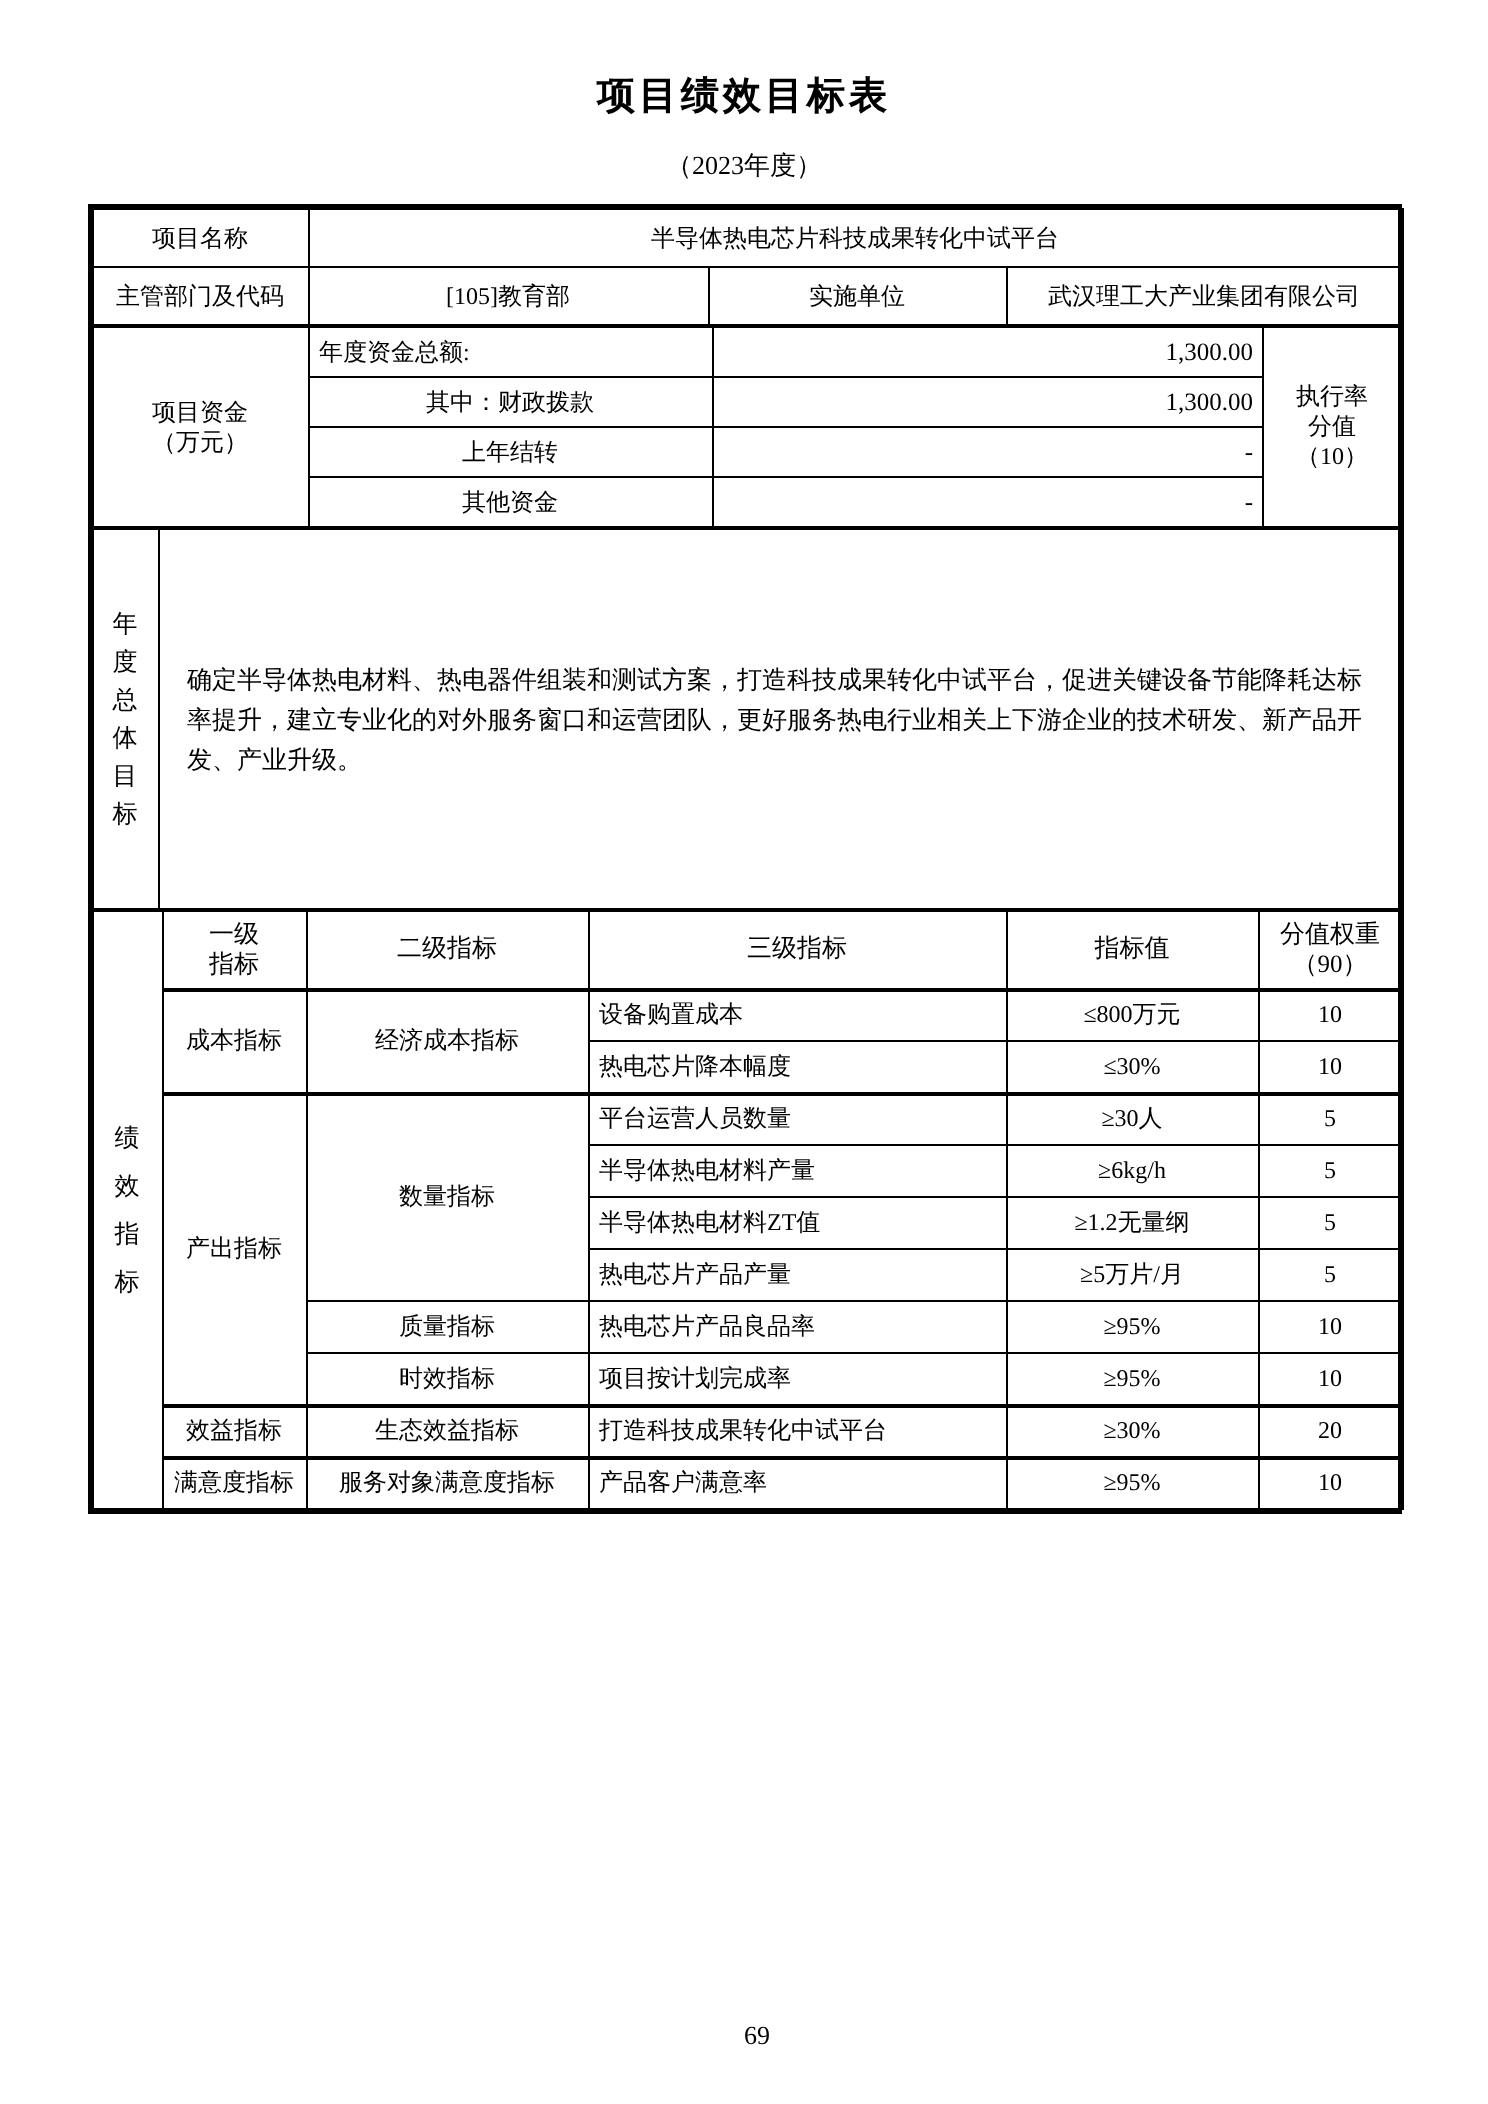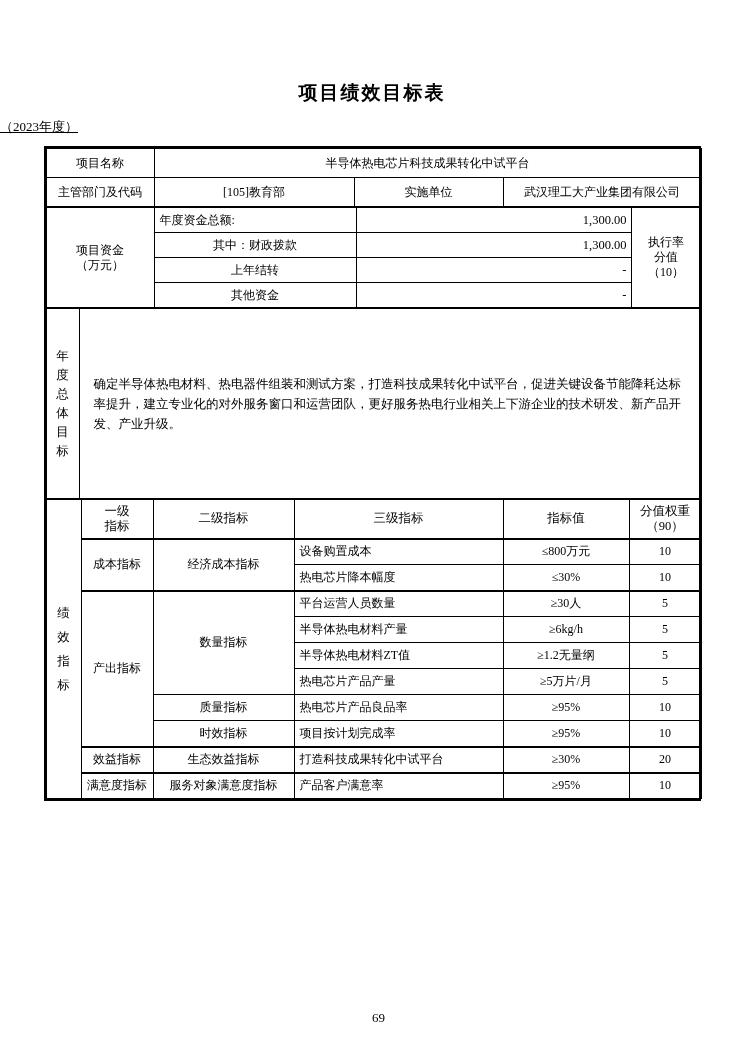--- a/index.html
+++ b/index.html
@@ -8,33 +8,32 @@
     position: relative;
     width: 744px;
     height: 1052px;
     margin: 0 auto;
     background: #ffffff;
     color: #000;
     font-family: "Liberation Serif", "DejaVu Serif", serif;
     overflow: hidden;
   }
   .page-title {
-    padding-top: 80px;
+    padding-top: 36px;
     text-align: center;
     font-size: 19px;
     font-weight: bold;
     letter-spacing: 2px;
     line-height: 26px;
   }
   .page-subtitle {
     margin-top: 12px;
-    text-align: left;
+    text-align: center;
     font-size: 13px;
     line-height: 17px;
-    text-decoration: underline;
   }
   .table-wrap {
     width: 657px;
     margin: 11px auto 0;
     border: 2px solid #000;
   }
   table {
     width: 100%;
     border-collapse: collapse;
     table-layout: fixed;

